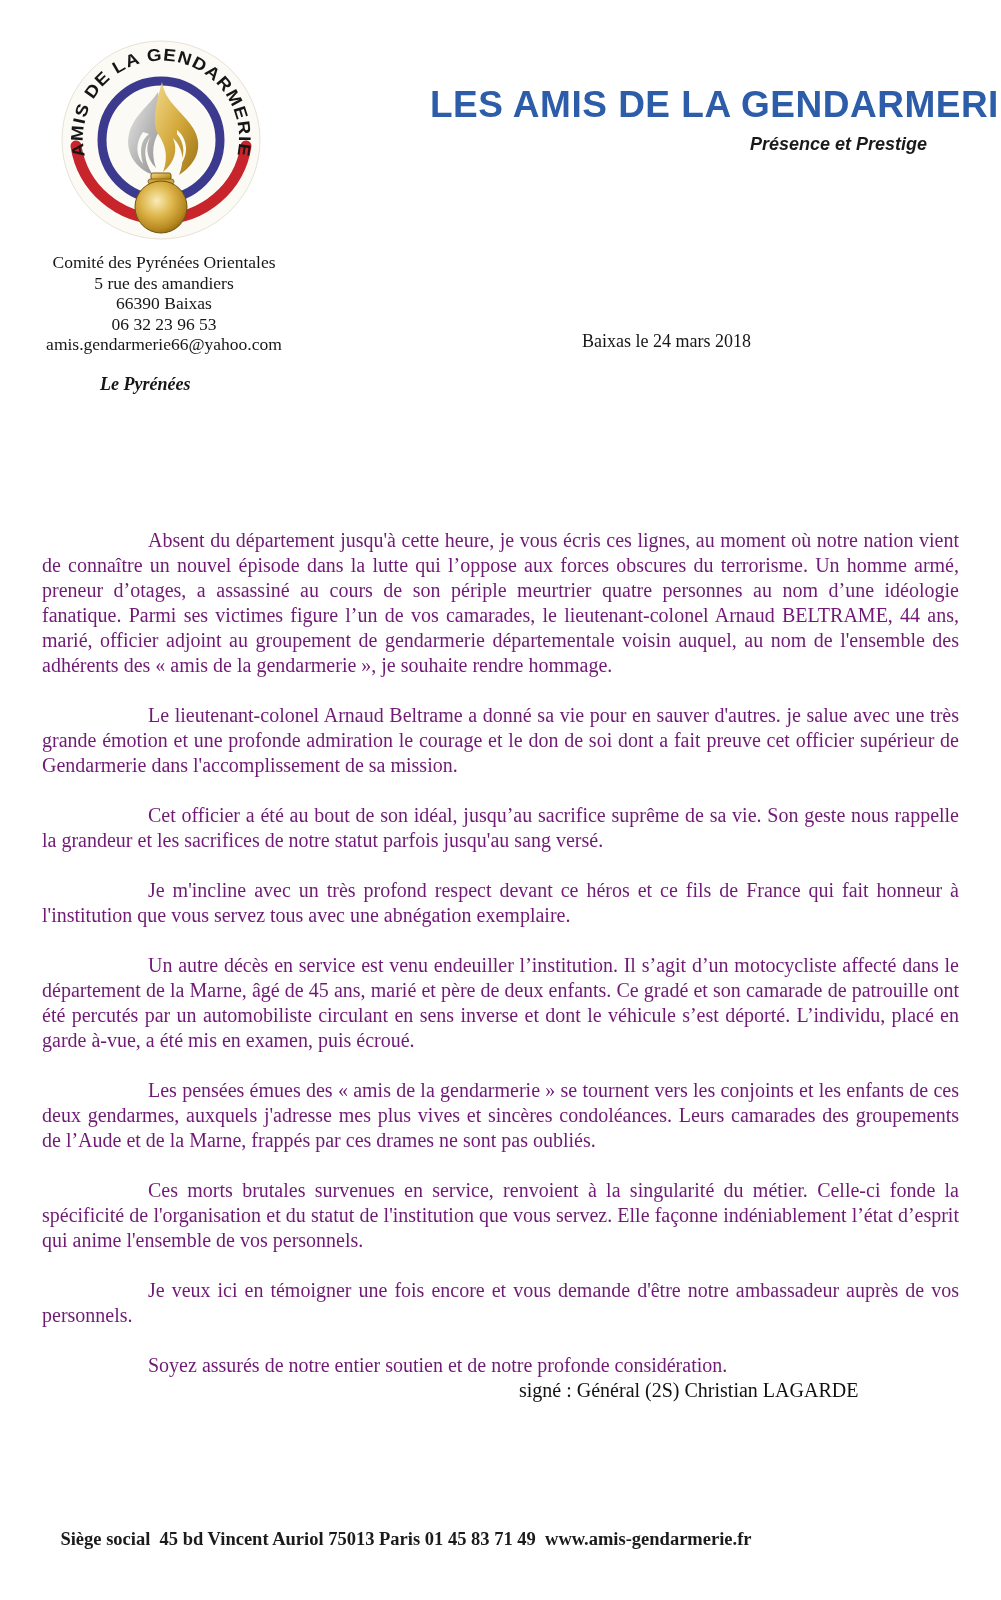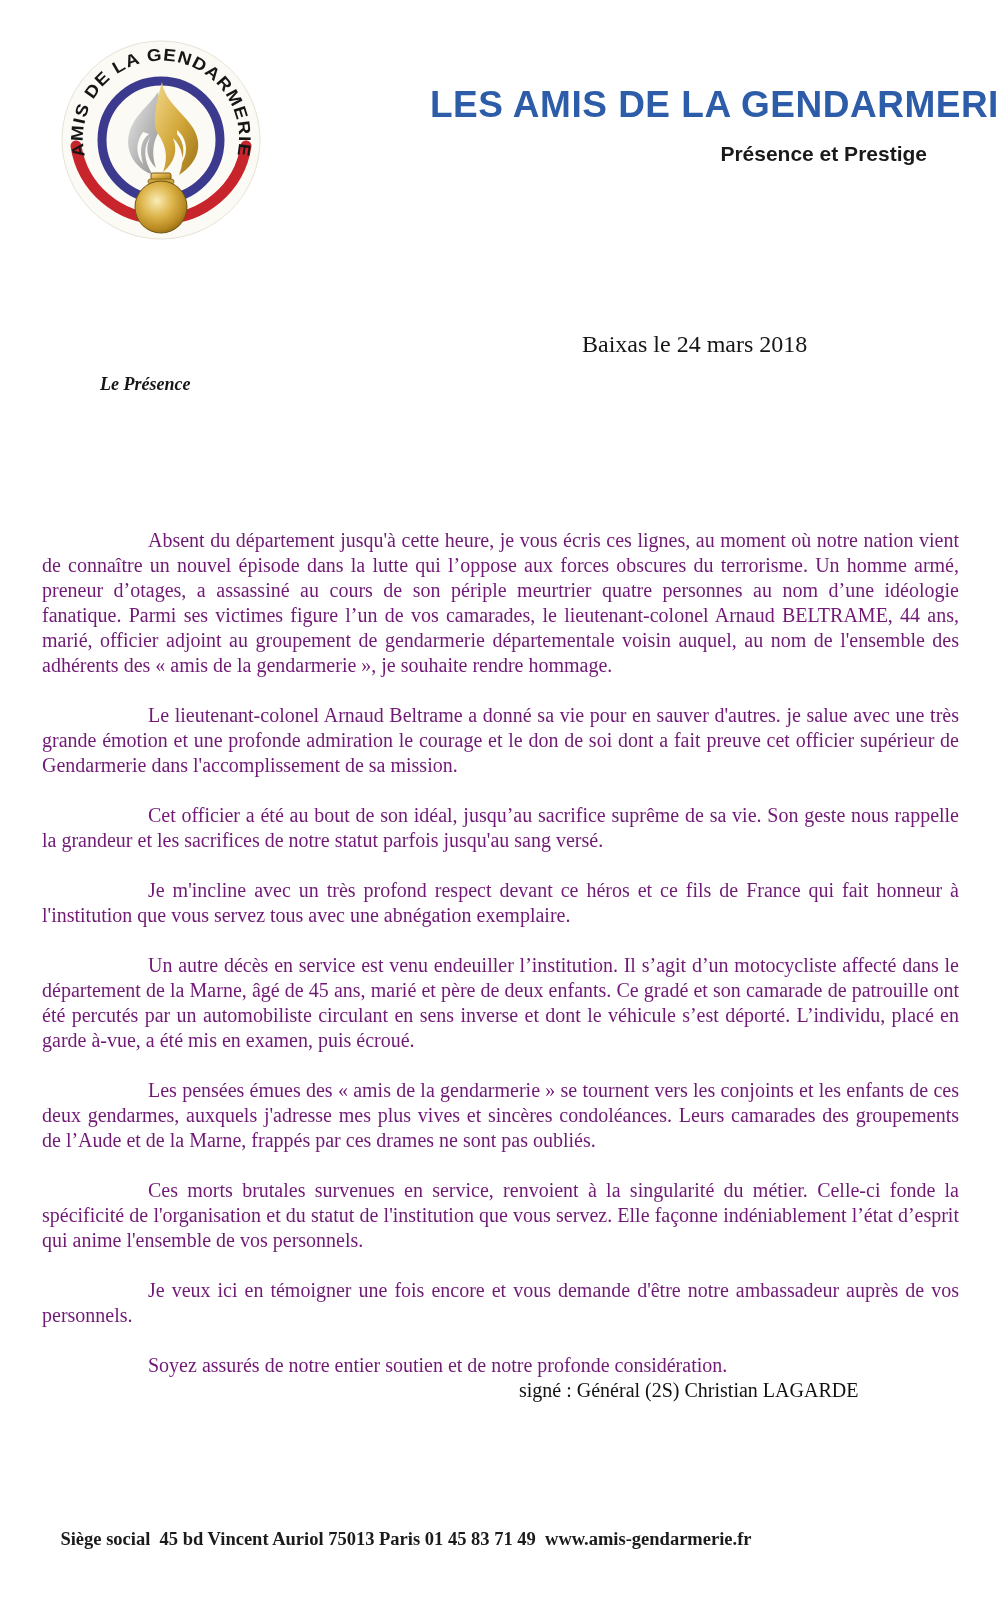--- a/index.html
+++ b/index.html
@@ -19,37 +19,38 @@
     font-weight:bold;
     font-size:37px;
     letter-spacing:0.5px;
     color:#2d5ca8;
     text-align:center;
     white-space:nowrap;
   }
   .org-motto{
     font-family:"Liberation Sans", sans-serif;
     font-weight:bold;
-    font-size:21px;
+    font-style:italic;
+    font-size:18px;
     color:#1a1a1a;
     text-align:right;
     padding-right:8px;
-    margin-top:16px;
+    margin-top:8px;
   }
   
   .sender{
     position:absolute;left:30px;top:252px;width:268px;
     text-align:center;
     font-size:17.5px;
     line-height:20.6px;
     color:#161616;
   }
   .dateline{
     position:absolute;left:582px;top:331px;
-    font-size:24px;color:#161616;
+    font-size:18px;color:#161616;
   }
   .sender-role{
     position:absolute;left:100px;top:374px;
     font-weight:bold;font-style:italic;
     font-size:18px;color:#161616;
   }
   
   .salutation{
     position:absolute;left:312px;top:460px;
     font-size:20px;color:#111;
@@ -126,24 +127,31 @@
         <textPath href="#arcPath" startOffset="50%" text-anchor="middle" textLength="280" lengthAdjust="spacingAndGlyphs">AMIS DE LA GENDARMERIE</textPath>
       </text>
     </svg>
   </div>
 
   <div class="title-block">
     <div class="org-title">LES AMIS DE LA GENDARMERIE</div>
     <div class="org-motto">Présence et Prestige</div>
   </div>
 
+  <div class="sender">
+    <div>Comité des Pyrénées Orientales</div>
+    <div>5 rue des amandiers</div>
+    <div>66390 Baixas</div>
+    <div>06 32 23 96 53</div>
+    <div>amis.gendarmerie66@yahoo.com</div>
+  </div>
 
   <div class="dateline">Baixas le 24 mars 2018</div>
 
-  <div class="sender-role">Le Présence</div>
+  <div class="sender-role">Le Pyrénées</div>
 
 
   <div class="body-text">
     <p>Absent du département jusqu'à cette heure, je vous écris ces lignes, au moment où notre nation vient de connaître un nouvel épisode dans la lutte qui l’oppose aux forces obscures du terrorisme. Un homme armé, preneur d’otages, a assassiné au cours de son périple meurtrier quatre personnes au nom d’une idéologie fanatique. Parmi ses victimes figure l’un de vos camarades, le lieutenant-colonel Arnaud BELTRAME, 44 ans, marié, officier adjoint au groupement de gendarmerie départementale voisin auquel, au nom de l'ensemble des adhérents des « amis de la gendarmerie », je souhaite rendre hommage.</p>
     <p>Le lieutenant-colonel Arnaud Beltrame a donné sa vie pour en sauver d'autres. je salue avec une très grande émotion et une profonde admiration le courage et le don de soi dont a fait preuve cet officier supérieur de Gendarmerie dans l'accomplissement de sa mission.</p>
     <p>Cet officier a été au bout de son idéal, jusqu’au sacrifice suprême de sa vie. Son geste nous rappelle la grandeur et les sacrifices de notre statut parfois jusqu'au sang versé.</p>
     <p>Je m'incline avec un très profond respect devant ce héros et ce fils de France qui fait honneur à l'institution que vous servez tous avec une abnégation exemplaire.</p>
     <p>Un autre décès en service est venu endeuiller l’institution. Il s’agit d’un motocycliste affecté dans le département de la Marne, âgé de 45 ans, marié et père de deux enfants. Ce gradé et son camarade de patrouille ont été percutés par un automobiliste circulant en sens inverse et dont le véhicule s’est déporté. L’individu, placé en garde à-vue, a été mis en examen, puis écroué.</p>
     <p>Les pensées émues des « amis de la gendarmerie » se tournent vers les conjoints et les enfants de ces deux gendarmes, auxquels j'adresse mes plus vives et sincères condoléances. Leurs camarades des groupements de l’Aude et de la Marne, frappés par ces drames ne sont pas oubliés.</p>
     <p>Ces morts brutales survenues en service, renvoient à la singularité du métier. Celle-ci fonde la spécificité de l'organisation et du statut de l'institution que vous servez. Elle façonne indéniablement l’état d’esprit qui anime l'ensemble de vos personnels.</p>

